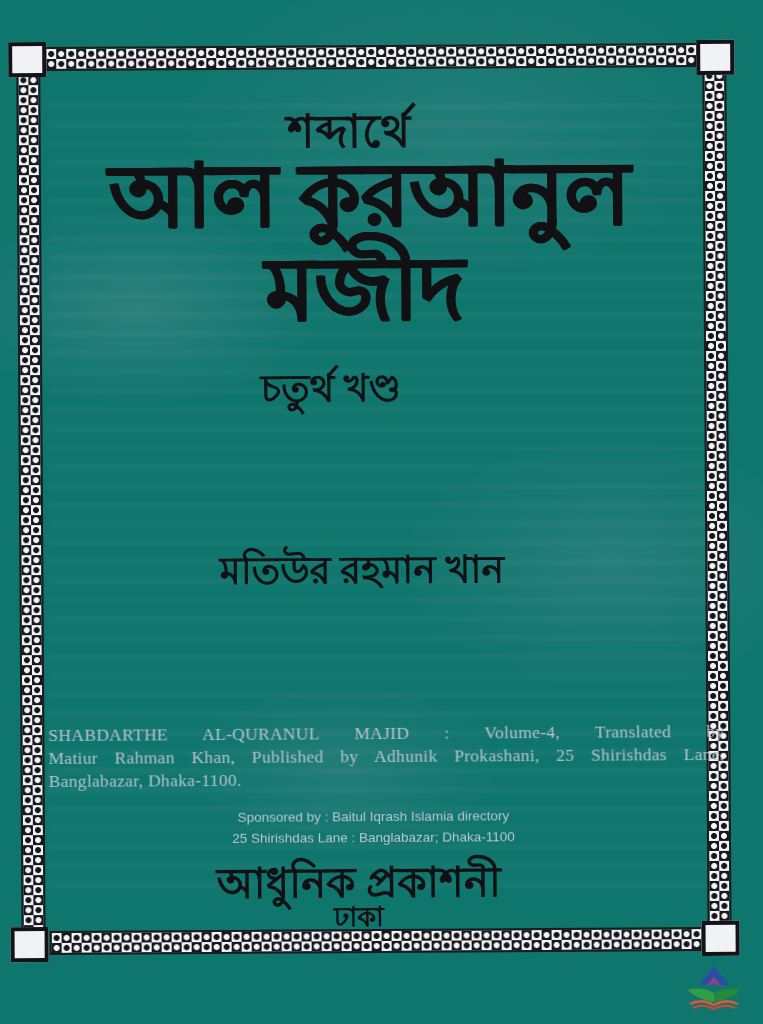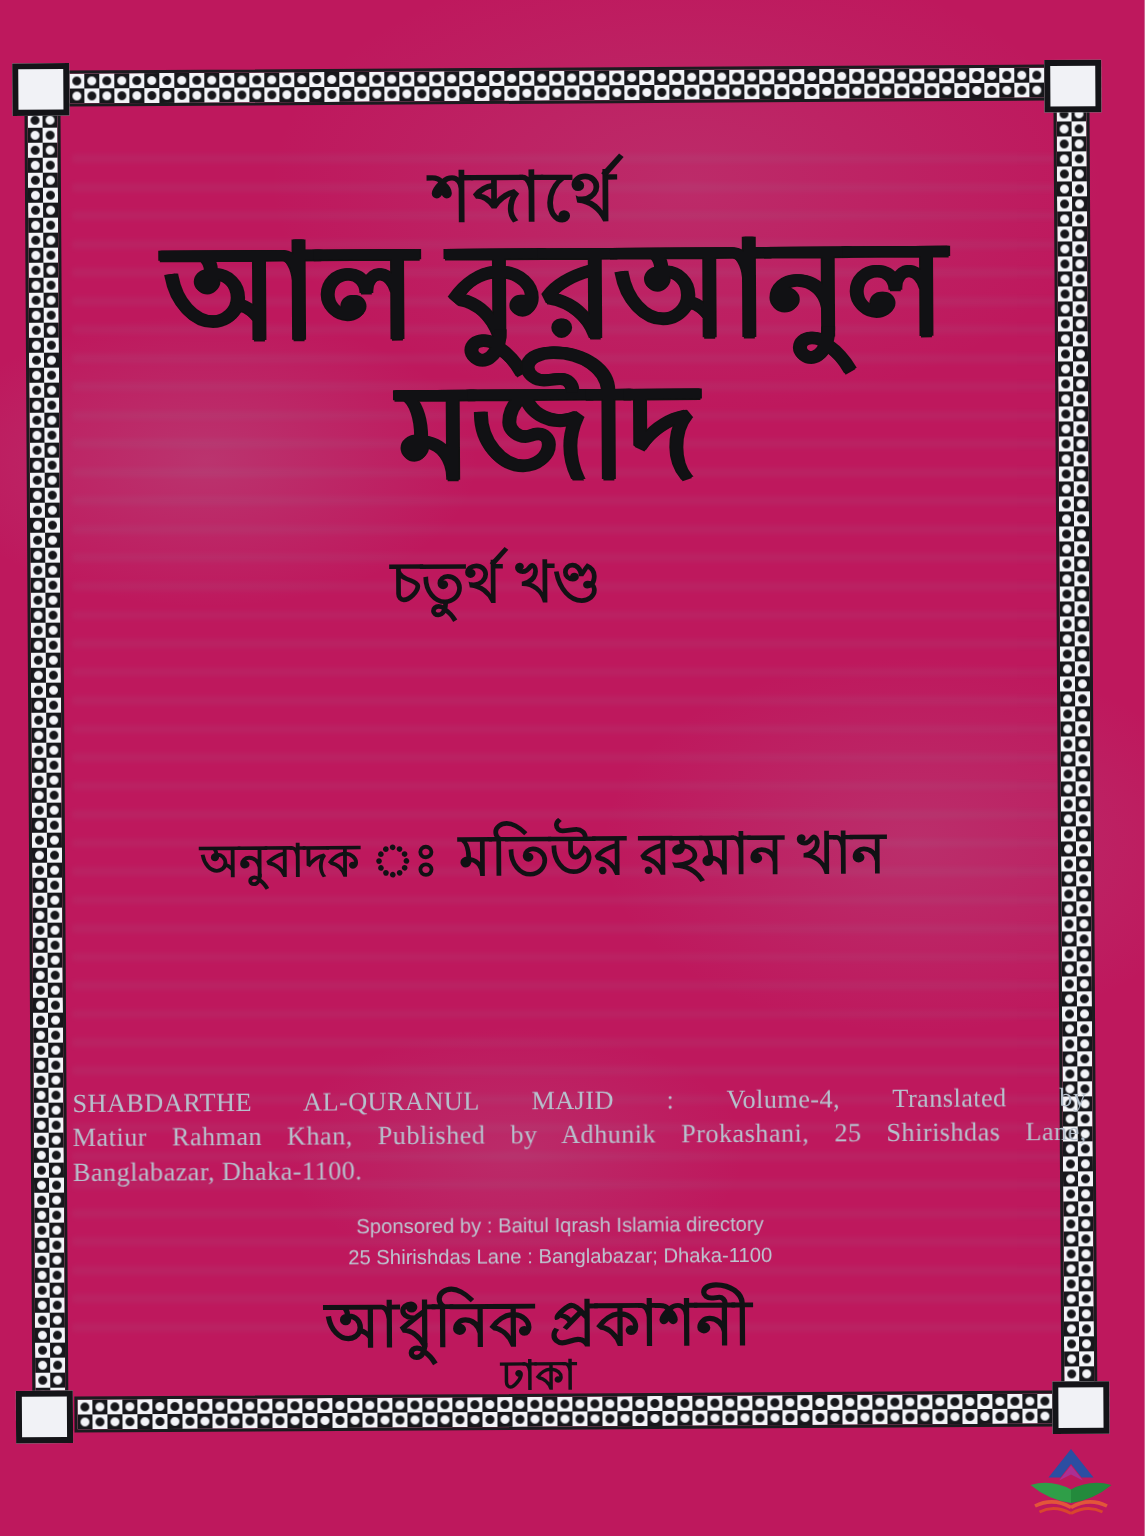--- a/index.html
+++ b/index.html
@@ -3,21 +3,21 @@
 <meta charset="utf-8">
 <style>
   html,body{margin:0;padding:0;}
   body{
     width:763px;height:1024px;overflow:hidden;position:relative;
     background:#e6e8ec;
     font-family:"Liberation Serif","DejaVu Serif",serif;
   }
   
   .page{
-    position:absolute;inset:0;background:#be185d;
+    position:absolute;inset:0;background:#0f766e;
   }
   .page::before{
     content:"";position:absolute;inset:0;pointer-events:none;
     background:
       radial-gradient(260px 140px at 18% 30%, rgba(170,178,190,.18), rgba(0,0,0,0) 70%),
       radial-gradient(300px 180px at 80% 55%, rgba(165,174,188,.15), rgba(0,0,0,0) 70%),
       radial-gradient(220px 120px at 45% 75%, rgba(165,174,188,.13), rgba(0,0,0,0) 70%),
       radial-gradient(400px 220px at 60% 12%, rgba(175,182,194,.12), rgba(0,0,0,0) 70%);
   }
   
@@ -130,21 +130,20 @@
     <div class="content">
       <div class="header-word bn">শব্দার্থে</div>
 
       <div class="title-1 bn">আল কুরআনুল</div>
 
       <div class="title-2 bn">মজীদ</div>
 
       <div class="volume bn">চতুর্থ খণ্ড</div>
 
       <div class="translator-row">
-        <span class="translator-label bn">অনুবাদক ঃ</span>
         <span class="translator-name bn">মতিউর রহমান খান</span>
       </div>
 
       <div class="colophon">
         <span class="line just">SHABDARTHE AL-QURANUL MAJID : Volume-4, Translated by</span>
         <span class="line just">Matiur Rahman Khan, Published by Adhunik Prokashani, 25 Shirishdas Lane,</span>
         <span class="line">Banglabazar, Dhaka-1100.</span>
       </div>
 
       <div class="imprint">

